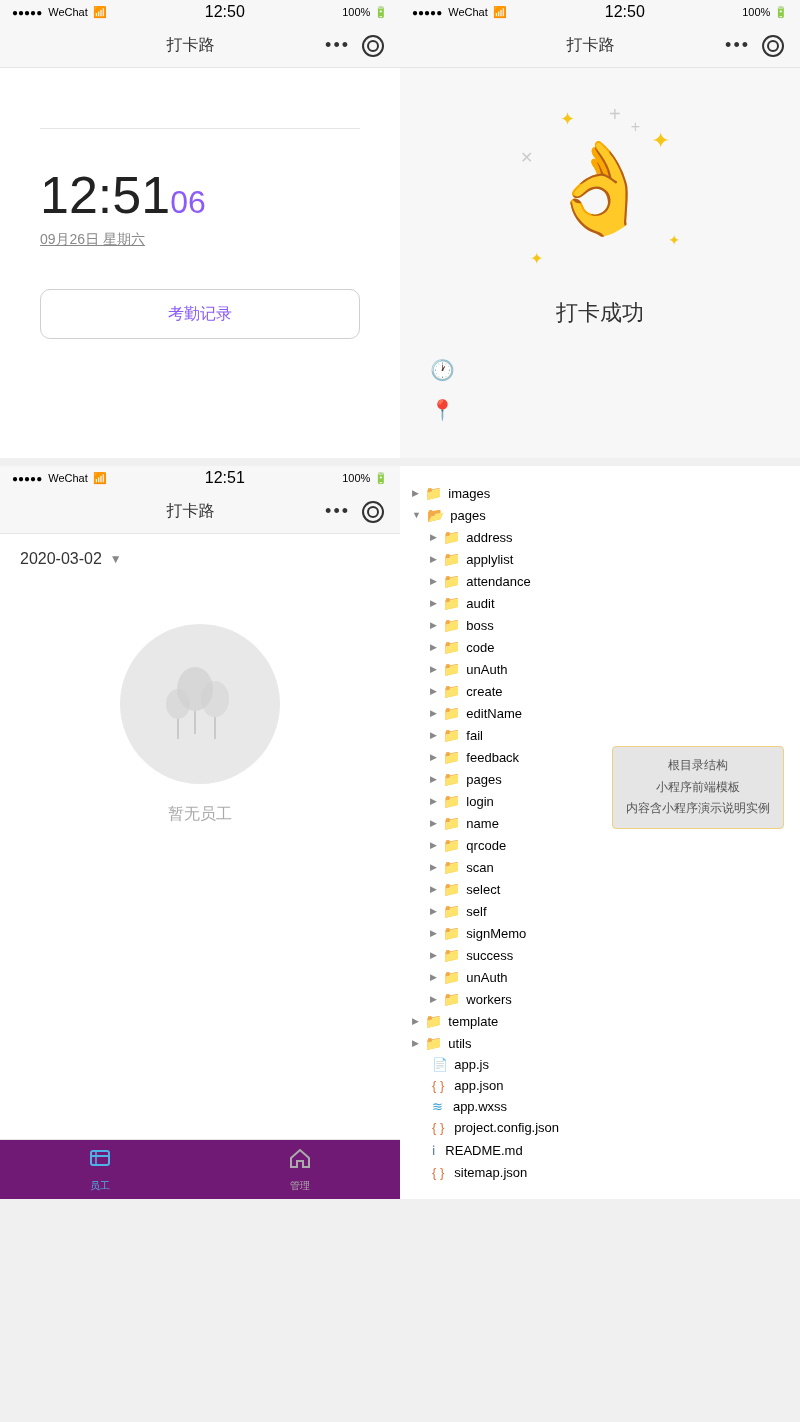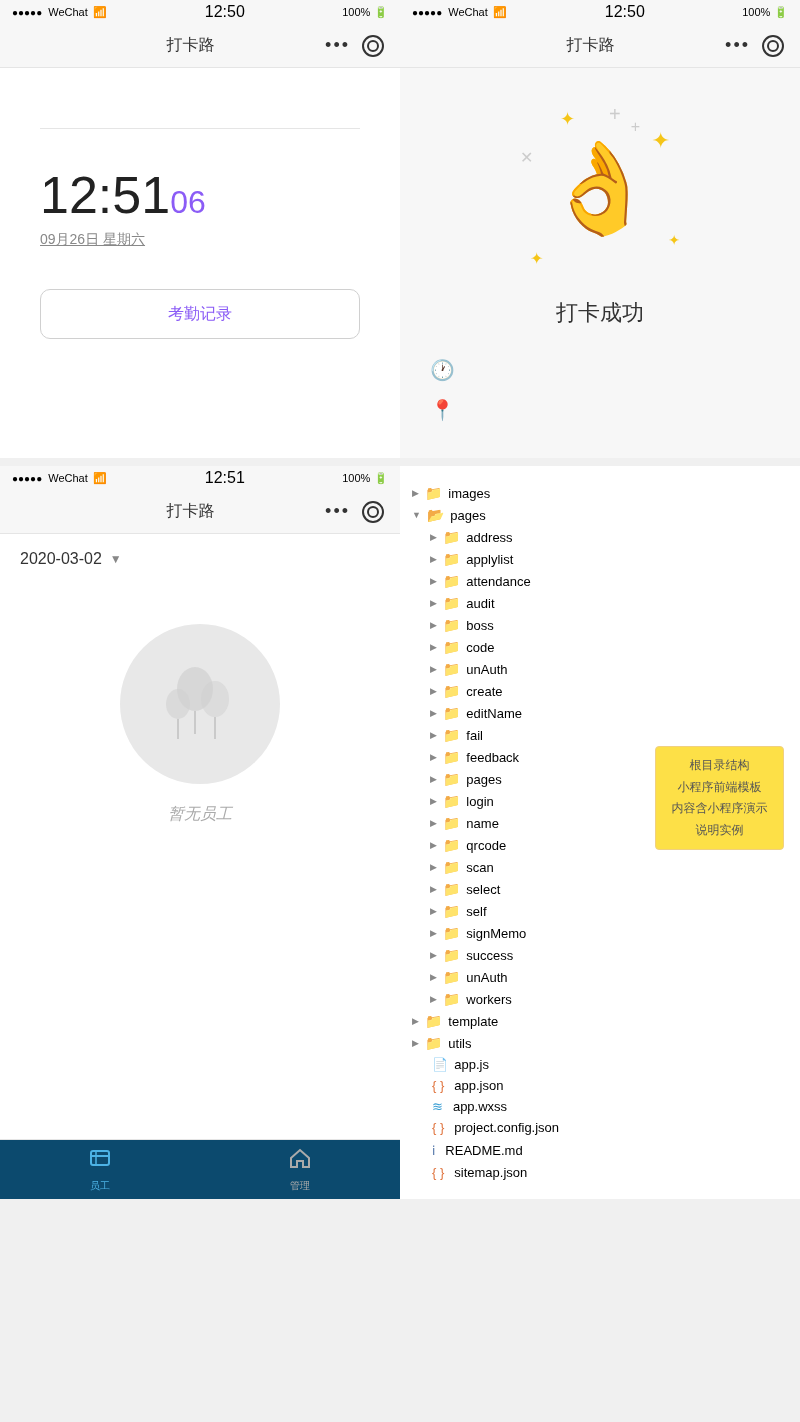--- a/index.html
+++ b/index.html
@@ -160,21 +160,20 @@
       font-size: 16px;
       color: #333;
     }
     .date-picker-arrow { font-size: 12px; color: #888; }
 
     .empty-employee {
       display: flex;
       flex-direction: column;
       align-items: center;
       padding: 40px 20px;
-      font-style: italic;
     }
     .empty-avatar {
       width: 160px;
       height: 160px;
       border-radius: 50%;
       background: #e8e8e8;
       display: flex;
       align-items: center;
       justify-content: center;
       margin-bottom: 20px;
@@ -200,29 +199,29 @@
     .file-tree .tree-toggle { font-size: 9px; color: #888; cursor: pointer; }
     .file-tree .folder-icon { font-size: 14px; }
     .file-tree .indent-1 { padding-left: 18px; }
     .folder-blue { color: #4b8fd4; }
     .folder-orange { color: #e07b3b; }
 
     .annotation-box {
       position: absolute;
       right: 16px;
       top: 280px;
-      background: #fde047;
+      background: #e5e5e5;
       border: 1px solid #f0d080;
       border-radius: 4px;
       padding: 8px 12px;
       font-size: 12px;
       color: #555;
       line-height: 1.8;
       text-align: center;
-      width: 129px;
+      width: 172px;
     }
 
     .section-divider {
       width: 100%;
       height: 8px;
       background: #f0f0f0;
     }
   </style>
 </head>
 <body>
@@ -366,21 +365,21 @@
           <line x1="55" y1="67" x2="55" y2="90" stroke="#c0c0c0" stroke-width="1.5"></line>
           <ellipse cx="75" cy="55" rx="14" ry="18" fill="#d0d0d0" opacity="0.5"></ellipse>
           <line x1="75" y1="73" x2="75" y2="95" stroke="#c0c0c0" stroke-width="1.5"></line>
           <ellipse cx="38" cy="60" rx="12" ry="15" fill="#d0d0d0" opacity="0.6"></ellipse>
           <line x1="38" y1="75" x2="38" y2="95" stroke="#c0c0c0" stroke-width="1.5"></line>
         </svg>
       </div>
       <div class="empty-label">暂无员工</div>
     </div>
 
-    <div style="display:flex; width:100%; border-top:1px solid #e5e5e5; background:#0c4a6e; height:60px; margin-top:auto;">
+    <div style="display:flex; width:100%; border-top:1px solid #e5e5e5; background:#701a75; height:60px; margin-top:auto;">
       <div class="tab-item active">
         <span class="tab-icon" style="color:#4db3e6;">
           <svg width="24" height="24" viewBox="0 0 24 24" fill="none">
             <rect x="3" y="4" width="18" height="14" rx="2" stroke="#4db3e6" stroke-width="2"></rect>
             <line x1="3" y1="9" x2="21" y2="9" stroke="#4db3e6" stroke-width="2"></line>
             <line x1="8" y1="4" x2="8" y2="18" stroke="#4db3e6" stroke-width="1.5"></line>
           </svg>
         </span>
         <span class="tab-label" style="color:#4db3e6;">员工</span>
       </div>

